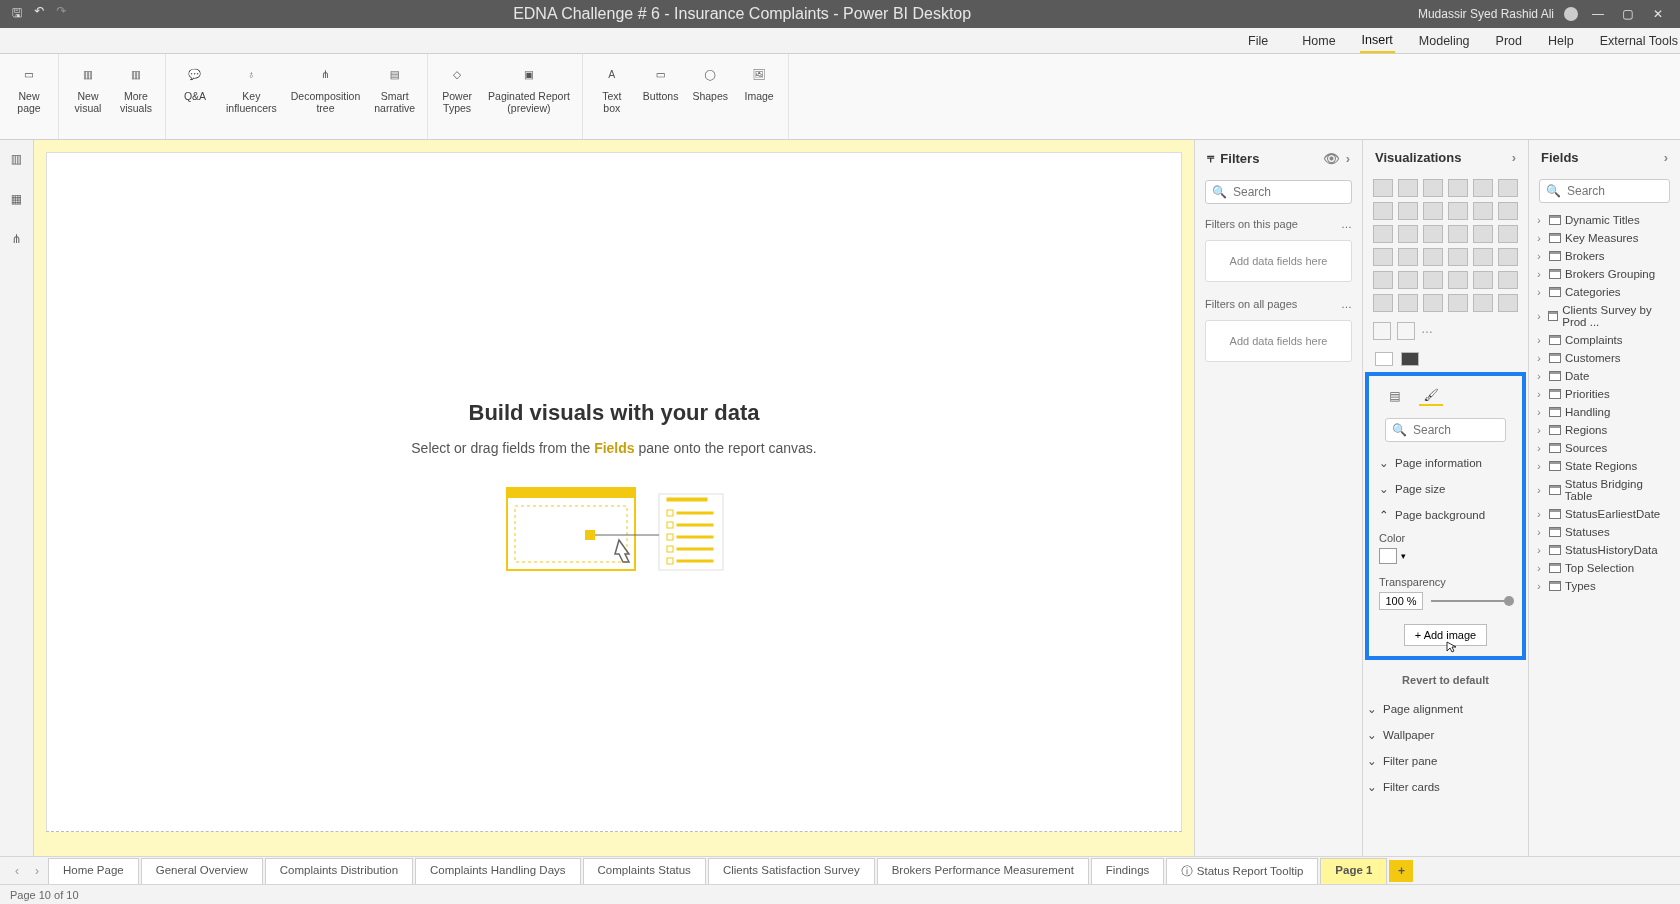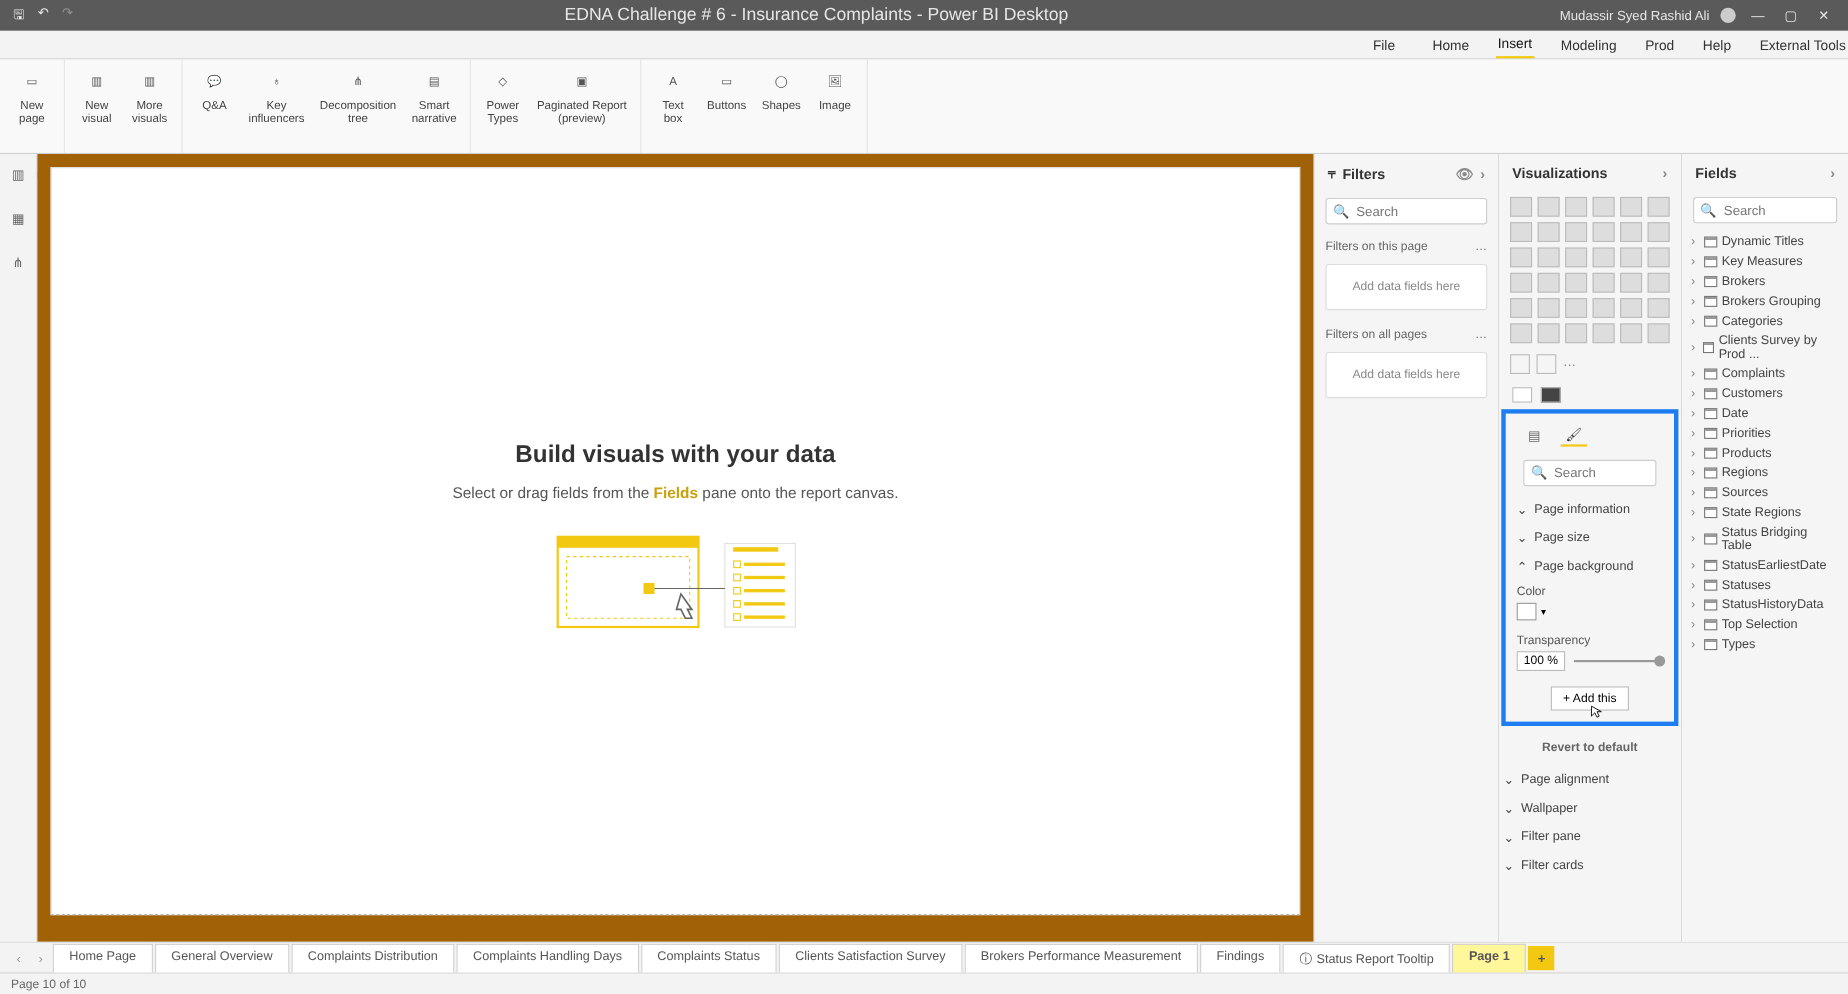--- a/index.html
+++ b/index.html
@@ -24,21 +24,21 @@
 .rgroup { display: flex; flex-direction: column; align-items: center; padding: 4px 8px 2px; border-right: 1px solid #e4e4e4; }
 .rgroup-items { display: flex; gap: 6px; flex: 1; align-items: flex-start; }
 .rbtn { display: flex; flex-direction: column; align-items: center; gap: 2px; min-width: 42px; padding: 2px 4px; cursor: pointer; font-size: 10.5px; color: #444; text-align: center; line-height: 1.15; }
 .rbtn .ricon { width: 28px; height: 28px; display: flex; align-items: center; justify-content: center; color: #555; }
 .rgroup-label { font-size: 10px; color: #777; padding-top: 2px; margin-top: 36px; }
 
 
 .main { display: flex; height: calc(100% - 28px - 26px - 86px - 28px - 20px); background: #f3f3f3; }
 .leftstrip { width: 34px; background: #f3f3f3; border-right: 1px solid #d6d6d6; display: flex; flex-direction: column; align-items: center; padding-top: 8px; gap: 18px; }
 .leftstrip .lsbtn { width: 22px; height: 22px; display: flex; align-items: center; justify-content: center; color: #666; cursor: pointer; }
-.canvas-wrap { flex: 1; background: #a16207; padding: 12px; overflow: hidden; position: relative; }
+.canvas-wrap { flex: 1; background: #fef9c3; padding: 12px; overflow: hidden; position: relative; }
 .canvas { background: #fff; width: 100%; height: 680px; border: 1px solid #ddd; display: flex; flex-direction: column; align-items: center; justify-content: center; gap: 14px; border-bottom: 1px dashed #bbb; }
 .canvas h2 { font-size: 22px; color: #333; font-weight: 600; }
 .canvas p { font-size: 14px; color: #555; }
 .canvas p .hl { color: #c9a00c; font-weight: 600; }
 .canvas-illus { margin-top: 14px; }
 
 .pane { background: #f5f5f5; border-left: 1px solid #d6d6d6; display: flex; flex-direction: column; }
 .pane-header { display: flex; align-items: center; justify-content: space-between; padding: 10px 12px; font-weight: 600; font-size: 13px; color: #333; }
 .searchbox { margin: 4px 10px 8px; background: #fff; border: 1px solid #ccc; border-radius: 3px; display: flex; align-items: center; padding: 4px 6px; gap: 6px; }
 .searchbox input { border: none; outline: none; flex: 1; font-size: 12px; background: transparent; }
@@ -354,21 +354,21 @@
           <span style="font-size:9px">▾</span>
         </div>
       <div class="subfield">Transparency</div>
       <div class="transp">
         <div class="transp-val">100 %</div>
         <div class="slider">
             <div class="knob"></div>
           </div>
       </div>
       <button class="addimg">
-        <span>+ Add this</span>
+        <span>+ Add image</span>
         <svg class="cursor-svg" viewBox="0 0 12 12">
             <path d="M1 1 L1 10 L4 7 L6 11 L8 10 L6 6 L10 6 Z" fill="#fff" stroke="#000" stroke-width="0.8"></path>
           </svg>
       </button>
     </div>
     <div class="revert">Revert to default</div>
     <div class="accord">
         <span class="chev">⌄</span>
         <span>Page alignment</span>
       </div>
@@ -442,21 +442,21 @@
           <span>Date</span>
         </div>
         <div class="fnode">
           <span class="chev">›</span>
           <span class="tblico"></span>
           <span>Priorities</span>
         </div>
         <div class="fnode">
           <span class="chev">›</span>
           <span class="tblico"></span>
-          <span>Products</span>
+          <span>Handling</span>
         </div>
         <div class="fnode">
           <span class="chev">›</span>
           <span class="tblico"></span>
           <span>Regions</span>
         </div>
         <div class="fnode">
           <span class="chev">›</span>
           <span class="tblico"></span>
           <span>Sources</span>

